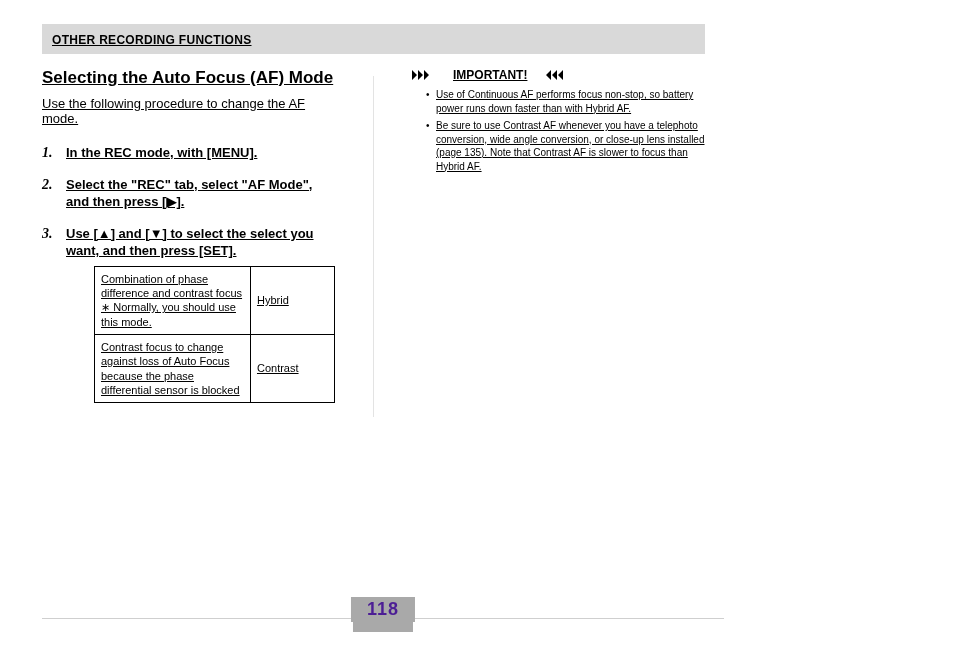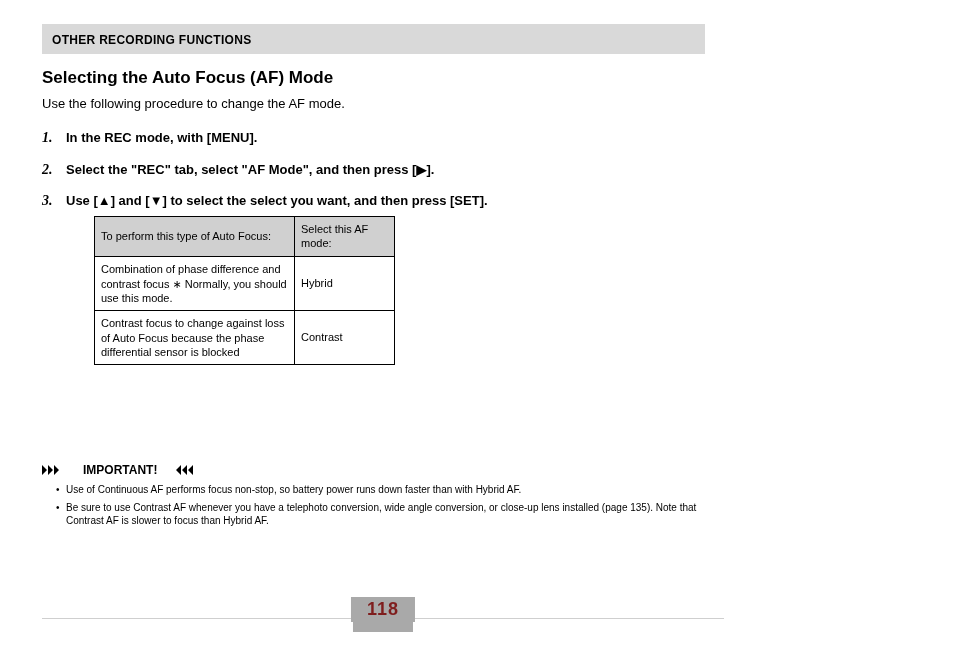--- a/index.html
+++ b/index.html
@@ -1,41 +1,41 @@
 <!DOCTYPE html>
 <html><head>
 <meta charset="utf-8">
 <style>
   * { box-sizing: border-box; margin: 0; padding: 0; }
   html, body { width: 954px; height: 646px; font-family: Arial, Helvetica, sans-serif; color: #000; background: #fff; }
-  .page { position: relative; width: 766px; height: 646px; padding: 24px 61px 0 42px; }
+  .page { position: relative; width: 766px; height: 646px; padding: 24px 61px 0 42px; text-decoration: underline; }
   .header-bar { background: #d9d9d9; padding: 6px 10px; margin-bottom: 14px; }
   .header-bar span { font-size: 12px; font-weight: bold; letter-spacing: 0.3px; }
-  .columns { display: flex; gap: 38px; flex-direction: column; }
+  .columns { display: flex; gap: 38px; }
   .col { flex: 1 1 0; }
   h2 { font-size: 17px; font-weight: bold; margin-bottom: 8px; }
   .intro { font-size: 13px; margin-bottom: 18px; margin-top: 8px; }
   ol.steps { list-style: none; counter-reset: step; padding-left: 0; }
   ol.steps > li { position: relative; padding-left: 24px; margin-bottom: 14px; font-size: 13px; font-weight: bold; line-height: 1.35; }
   ol.steps > li .num { position: absolute; left: 0; top: 0; font-style: italic; font-weight: bold; font-size: 14px; font-family: "Times New Roman", serif; }
   .af-table { border-collapse: collapse; margin-left: 28px; margin-top: 6px; font-size: 11px; font-weight: normal; }
   .af-table th, .af-table td { border: 1px solid #000; padding: 5px 6px; text-align: left; vertical-align: middle; }
   .af-table th { background: #d0d0d0; font-weight: normal; }
   .af-table td.left { width: 200px; line-height: 1.3; }
   .af-table td.right { width: 100px; }
   .important-title { font-size: 12px; font-weight: bold; display: flex; align-items: center; gap: 19px; margin-bottom: 6px; }
   .imp-arrows { display: inline-block; line-height: 1; }
   .imp-arrows svg { display: block; }
   ul.bullets { list-style: none; padding-left: 14px; }
   ul.bullets > li { position: relative; font-size: 10px; line-height: 1.35; margin-bottom: 4px; padding-left: 10px; }
   ul.bullets > li::before { content: "•"; position: absolute; left: 0; top: 0; }
   .footer { position: absolute; left: 42px; right: 42px; bottom: 14px; height: 38px; }
   .footer-line { position: absolute; left: 0; right: 0; top: 24px; height: 1px; background: #cfcfcf; }
   .page-badge { position: absolute; left: 50%; transform: translateX(-50%); bottom: 0; display: flex; flex-direction: column; align-items: center; }
-  .page-badge .top { background: #a9a9a9; color: #7f1d1d; font-weight: bold; font-size: 18px; padding: 2px 16px; letter-spacing: 1px; }
+  .page-badge .top { background: #a9a9a9; color: #4c1d95; font-weight: bold; font-size: 18px; padding: 2px 16px; letter-spacing: 1px; }
   .page-badge .bottom { background: #a9a9a9; width: 60px; height: 10px; }
   .divider { width: 1px; background: #e3e3e3; margin: 8px 0 0 0; }
 </style>
 </head>
 <body>
 
 <div class="page">
 
   <div class="header-bar">
     <span>OTHER RECORDING FUNCTIONS</span>
@@ -55,24 +55,20 @@
         <li>
           <span class="num">2.</span>
           <span>Select the "REC" tab, select "AF Mode", and then press [▶].</span>
         </li>
         <li>
           <span class="num">3.</span>
           <span>Use [▲] and [▼] to select the select you want, and then press [SET].</span>
 
           <table class="af-table">
             <tbody>
-                <tr>
-              <th>To perform this type of Auto Focus:</th>
-              <th>Select this AF mode:</th>
-            </tr>
             <tr>
               <td class="left">Combination of phase difference and contrast focus
 ∗ Normally, you should use this mode.</td>
               <td class="right">Hybrid</td>
             </tr>
             <tr>
               <td class="left">Contrast focus to change against loss of Auto Focus because the phase differential sensor is blocked</td>
               <td class="right">Contrast</td>
             </tr>
           </tbody>

